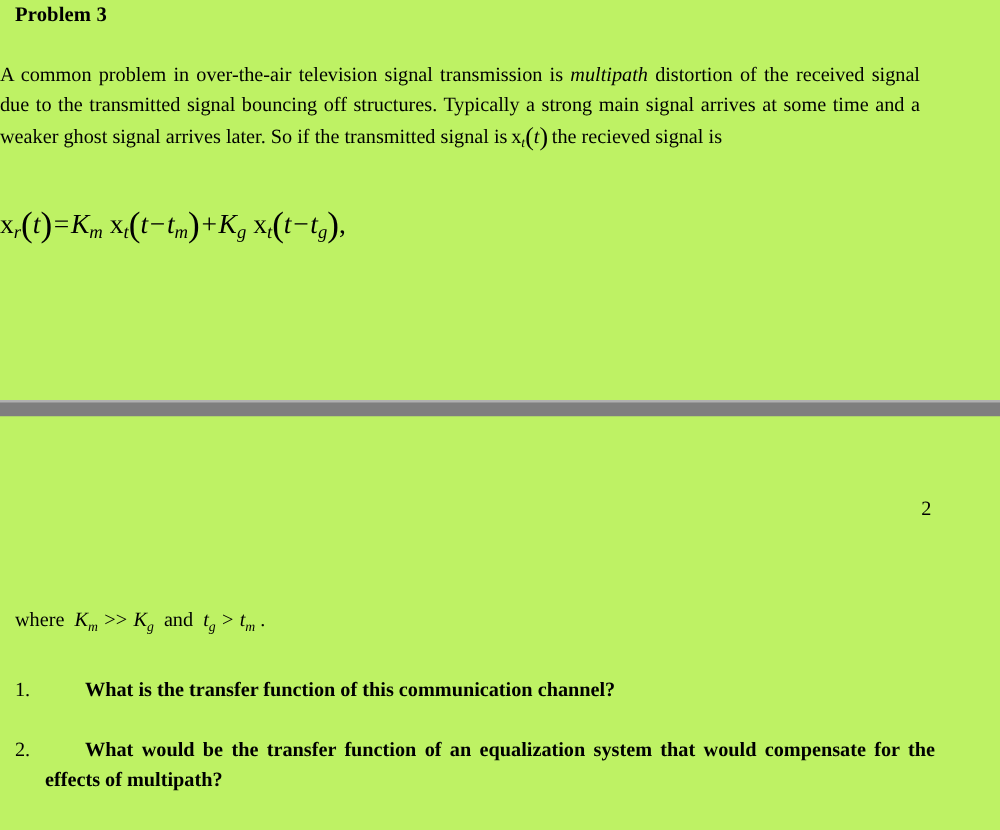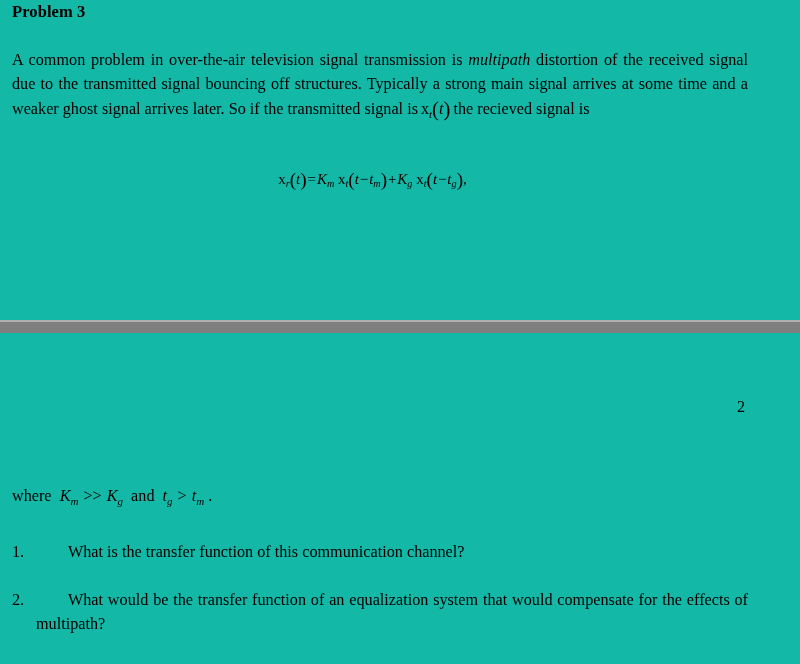--- a/index.html
+++ b/index.html
@@ -12,38 +12,38 @@
     height: 664px;
     position: relative;
     font-family: "Liberation Serif", "DejaVu Serif", serif;
     color: #000000;
     overflow: hidden;
   }
 
   .page {
     position: absolute;
     inset: 0;
-    background: #14b8a6;
+    background: #bef264;
   }
 
   
   .problem-heading {
     position: absolute;
     left: 12px;
     top: 2px;
     font-size: 16.5px;
     font-weight: bold;
     letter-spacing: 0.1px;
     line-height: 20px;
   }
 
   
   .intro-paragraph {
     position: absolute;
-    left: 12px;
+    left: 0;
     top: 48px;
     width: 736px;
     font-size: 16.2px;
     line-height: 24.3px;
     text-align: justify;
     text-justify: inter-word;
   }
   .ital {
     font-style: italic;
   }
@@ -76,22 +76,21 @@
 
   .inline-math {
     padding: 0 3px;
   }
 
   .display-equation {
     position: absolute;
     left: 0;
     top: 166px;
     width: 745px;
-    text-align: center;
-    font-size: 15px;
+    font-size: 22px;
     line-height: 26px;
   }
 
   
   .separator-bar {
     position: absolute;
     left: 0;
     top: 320px;
     width: 800px;
     height: 13px;
@@ -129,20 +128,21 @@
     line-height: 24.3px;
   }
   .question-1 { top: 540px; }
   .question-2 { top: 588px; }
 
   .question-body {
     display: block;
     padding-left: 24px;
     text-align: justify;
     text-justify: inter-word;
+    font-weight: bold;
   }
   .question-number {
     position: absolute;
     left: 0;
     top: 0;
     width: 24px;
   }
   .question-body .first-seg {
     padding-left: 32px;
   }

